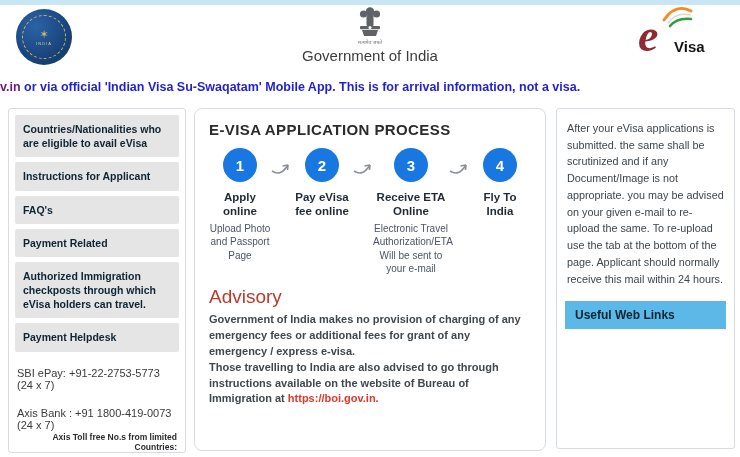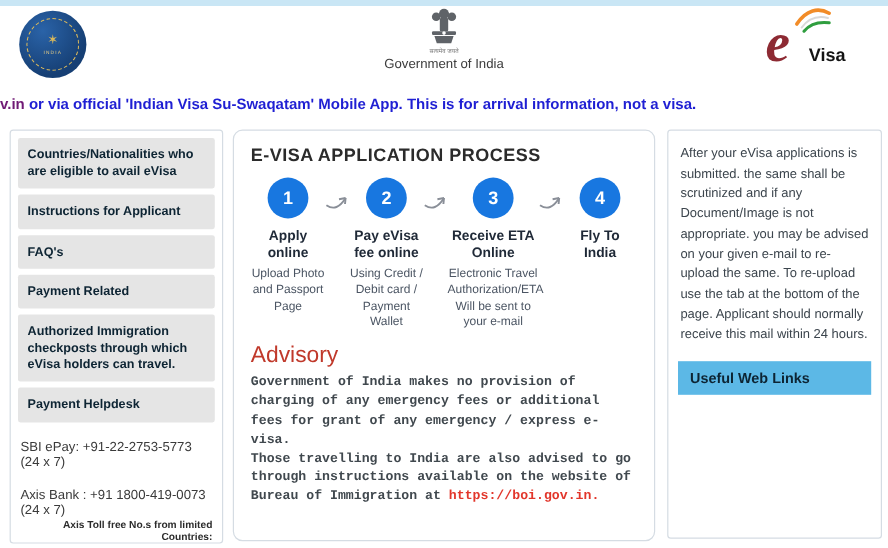--- a/index.html
+++ b/index.html
@@ -16,21 +16,21 @@
           display:flex; align-items:center; justify-content:center; }
   .seal-inner { width:44px; height:44px; border-radius:50%; border:1px dashed #d9b85c;
           display:flex; flex-direction:column; align-items:center; justify-content:center; }
   .seal-star { color:#d9b85c; font-size:11px; line-height:10px; }
   .seal-label { color:#e6cc84; font-size:4px; letter-spacing:1px; margin-top:2px; }
 
   .gov-block { position:absolute; left:50%; top:6px; transform:translateX(-50%);
           width:160px; text-align:center; }
   .emblem-svg { display:block; margin:0 auto; }
   .emblem-caption { font-size:5px; color:#777; margin-top:1px; }
-  .gov-label { font-size:11px; color:#3c3c3c; margin-top:2px; }
+  .gov-label { font-size:15px; color:#3c3c3c; margin-top:2px; }
 
   .evisa-logo { position:absolute; right:26px; top:6px; width:80px; height:60px; }
   .evisa-e { position:absolute; left:4px; top:8px; font-family:"Liberation Serif", serif;
           font-style:italic; font-weight:bold; font-size:46px; line-height:44px; color:#8d2a33; }
   .evisa-flame { position:absolute; left:26px; top:-2px; }
   .evisa-visa { position:absolute; left:40px; top:32px; font-size:15px; font-weight:bold; color:#141414; }
 
   
   .marquee { position:absolute; top:80px; left:0; width:100%; white-space:nowrap;
           font-size:12.5px; font-weight:bold; }
@@ -58,21 +58,21 @@
   .step { width:76px; text-align:center; }
   .step-circle { width:34px; height:34px; border-radius:50%; background:#1877e0; color:#fff;
           font-size:15px; font-weight:bold; display:flex; align-items:center; justify-content:center;
           margin:0 auto; }
   .step-title { font-size:11.5px; font-weight:bold; color:#1f2937; margin-top:8px; line-height:1.25; }
   .step-desc { font-size:10px; color:#4b5563; margin-top:3px; line-height:1.35; }
   .step-arrow { margin-top:12px; flex:0 0 auto; }
 
   
   .advisory-title { font-size:19px; color:#c0392b; font-weight:500; margin:10px 0 4px 0; }
-  .advisory-para { font-size:11px; font-weight:bold; color:#40484e; line-height:1.45;font-family:Liberation Mono, monospace; }
+  .advisory-para { font-size:11px; font-weight:bold; color:#40484e; line-height:1.45; }
   .advisory-link { color:#e2362b; font-weight:bold; text-decoration:none; }
 
   
   .rp-para { font-size:10.8px; color:#3c454d; line-height:1.55; }
   .rp-para + .rp-para { margin-top:13px; }
   .links-bar { background:#5cb8e6; color:#0d2433; font-weight:bold; font-size:12px;
           margin:14px -2px 0 -2px; padding:7px 10px; }
 </style>
 </head>
 <body>
@@ -141,21 +141,20 @@
       <div class="step-title">Apply online</div>
       <div class="step-desc">Upload Photo and Passport Page</div>
     </div>
     <svg class="step-arrow" width="20" height="16" viewBox="0 0 20 16">
       <path d="M1 11 C7 15 12 13 17 5" stroke="#8a8f98" stroke-width="1.6" fill="none"></path>
       <path d="M17 5 L11.5 6 M17 5 L16.5 10" stroke="#8a8f98" stroke-width="1.6" fill="none"></path>
     </svg>
     <div class="step">
       <div class="step-circle">2</div>
       <div class="step-title">Pay eVisa fee online</div>
-      <div class="step-desc">Using Credit / Debit card / Payment Wallet</div>
     </div>
     <svg class="step-arrow" width="20" height="16" viewBox="0 0 20 16">
       <path d="M1 11 C7 15 12 13 17 5" stroke="#8a8f98" stroke-width="1.6" fill="none"></path>
       <path d="M17 5 L11.5 6 M17 5 L16.5 10" stroke="#8a8f98" stroke-width="1.6" fill="none"></path>
     </svg>
     <div class="step">
       <div class="step-circle">3</div>
       <div class="step-title">Receive ETA Online</div>
       <div class="step-desc">Electronic Travel Authorization/ETA Will be sent to your e-mail</div>
     </div>

